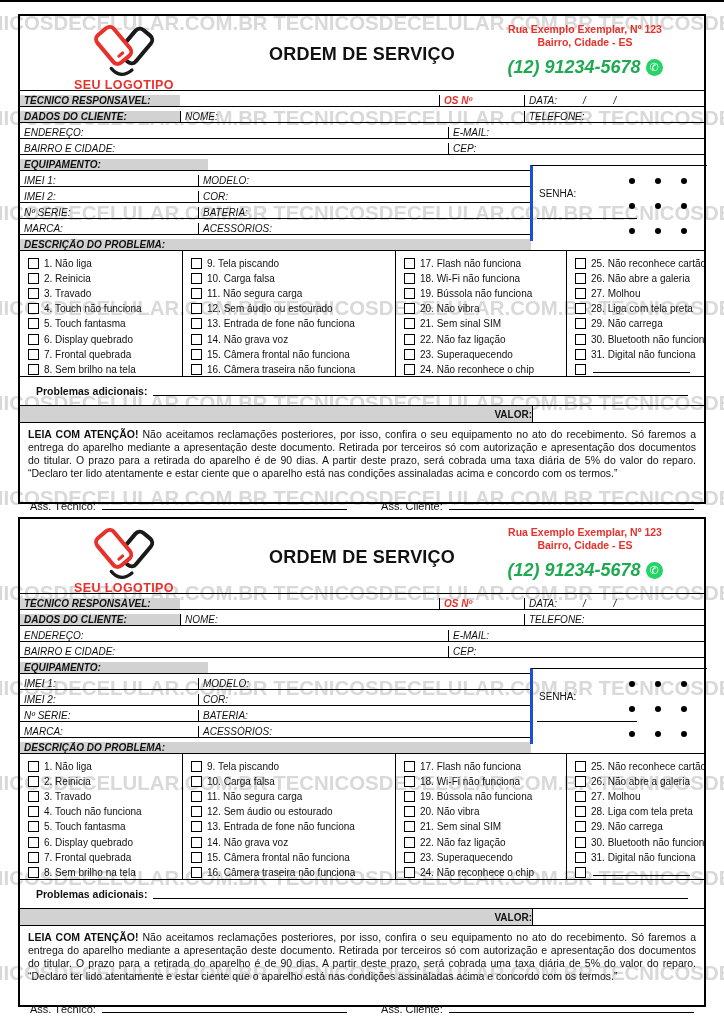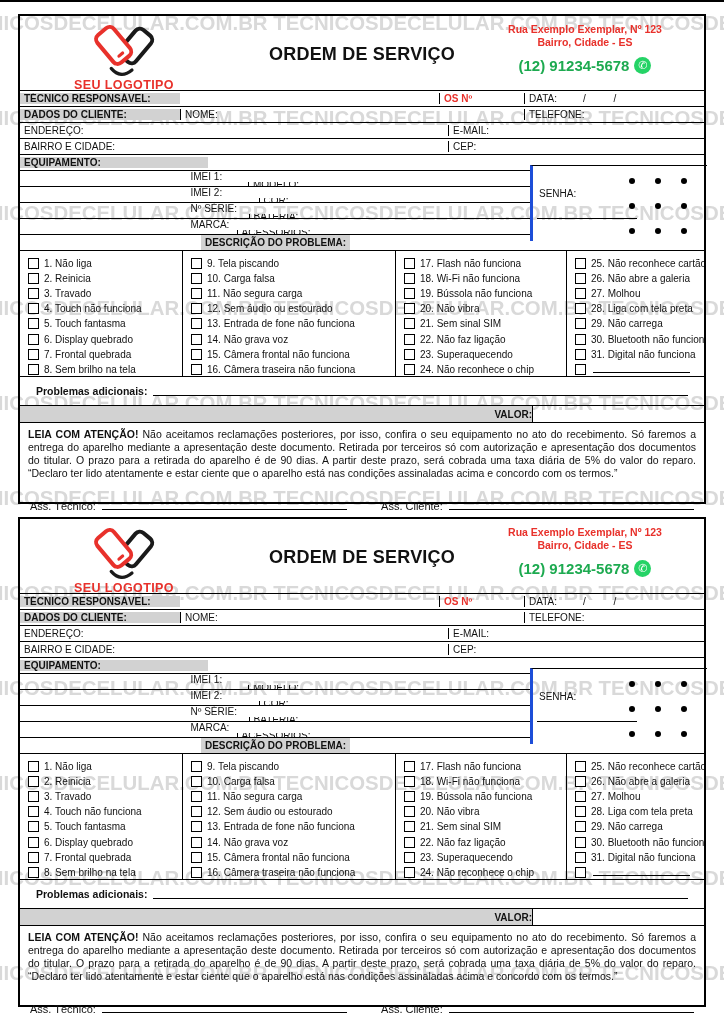--- a/index.html
+++ b/index.html
@@ -25,34 +25,34 @@
 
   
   .hdr{position:relative;height:74px;}
   .logo-block{position:absolute;left:36px;top:6px;width:136px;text-align:center;}
   .logo-text{color:var(--red);font-weight:bold;font-size:12.5px;letter-spacing:.4px;margin-top:-2px;}
   .hdr-title{position:absolute;left:0;right:0;top:28px;text-align:center;
     font-size:18px;font-weight:bold;letter-spacing:.2px;}
   .contact{position:absolute;right:16px;top:7px;width:206px;text-align:center;}
   .addr{color:var(--red);font-weight:bold;font-size:10.5px;line-height:13px;}
   .phone-row{display:flex;justify-content:center;align-items:center;gap:5px;margin-top:8px;}
-  .phone-num{color:var(--green);font-weight:bold;font-size:15px;}
+  .phone-num{color:var(--green);font-weight:bold;font-size:18px;font-style:italic;}
   .wa-icon{display:inline-flex;width:17px;height:17px;border-radius:50%;background:var(--wa);
     color:#fff;font-size:11px;align-items:center;justify-content:center;line-height:1;}
 
   
-  .row{display:flex;height:15px;border-top:1px solid #000;align-items:center;}
+  .row{display:flex;height:15px;border-top:1px solid #000;align-items:flex-end;font-style:italic;}
   .cell{display:flex;align-items:center;padding:0 4px;border-left:1px solid #000;overflow:hidden;white-space:nowrap;}
   .cell:first-child{border-left:none;}
   .cell.gray{background:var(--gray);font-weight:bold;}
   .grow{flex:1;}
   .os-label{color:var(--red);font-weight:bold;}
   .pre{white-space:pre;}
 
-  .half-row{width:511px;flex-direction:column;}
+  .half-row{width:511px;}
   .senha-box{position:absolute;left:510px;top:149px;width:174px;height:75px;
     border-left:3px solid #1d4ed8;border-top:1px solid #000;}
   .senha-label{position:absolute;left:6px;top:22px;font-size:10px;}
   .senha-line{position:absolute;left:4px;top:52px;width:100px;border-bottom:1px solid #000;height:0;}
   .dot-grid{position:absolute;right:10px;top:2px;display:grid;
     grid-template-columns:repeat(3,26px);grid-template-rows:repeat(3,25px);place-items:center;}
   .dot{width:6px;height:6px;border-radius:50%;background:#000;}
 
   
   .problems{display:flex;height:125px;border-top:1px solid #000;}

